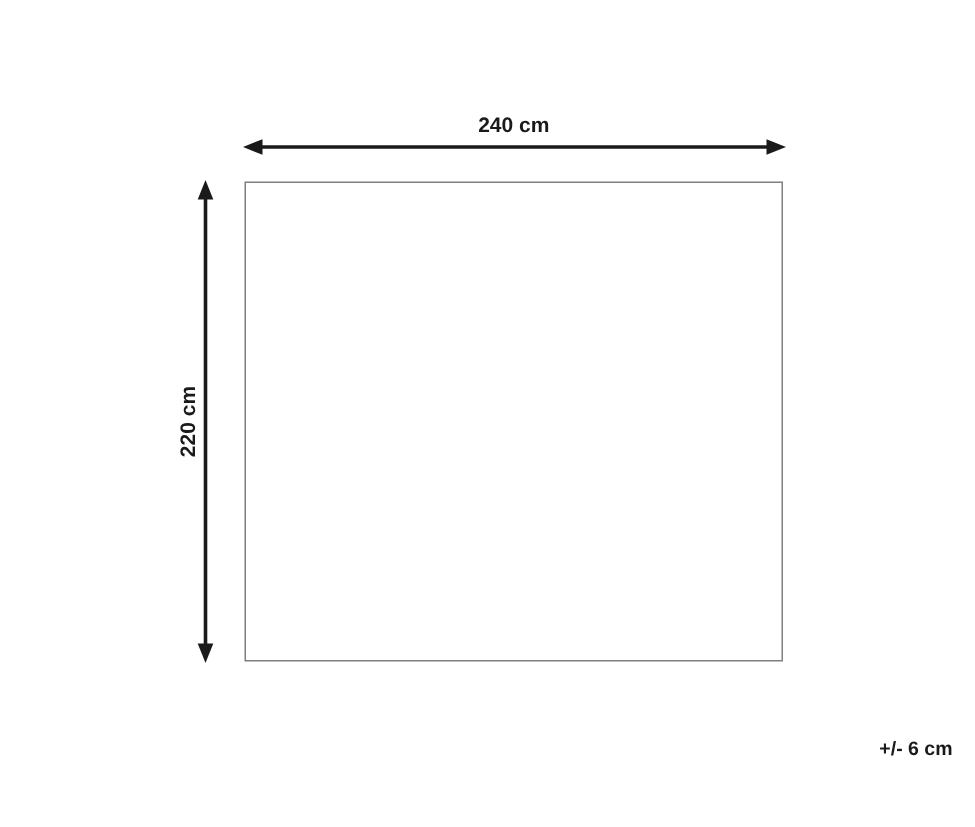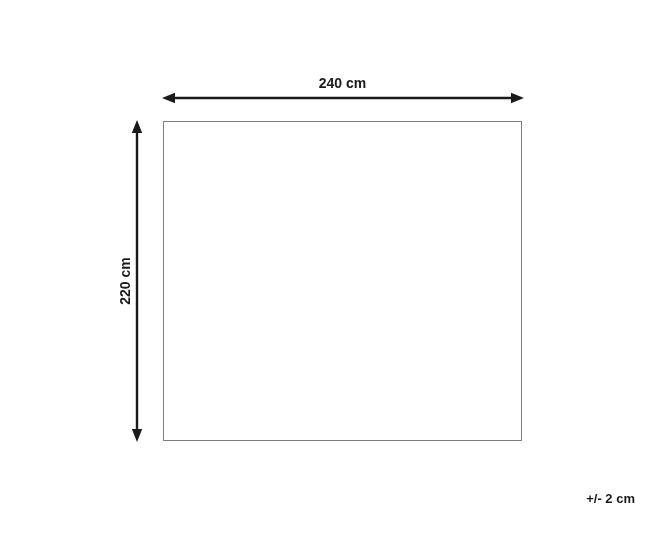--- a/index.html
+++ b/index.html
@@ -98,15 +98,15 @@
   <svg class="arrow-svg v" viewBox="0 0 16 322" xmlns="http://www.w3.org/2000/svg" aria-hidden="true">
     <line class="arrow-line" x1="8" y1="11" x2="8" y2="311"></line>
     <polygon class="arrow-head" points="8,0 2.8,13 13.2,13"></polygon>
     <polygon class="arrow-head" points="8,322 2.8,309 13.2,309"></polygon>
   </svg>
 
   <div class="dim-label width">240 cm</div>
 
   <div class="dim-label height">220 cm</div>
 
-  <div class="tolerance-label">+/- 2 cm</div>
+  <div class="tolerance-label">+/- 6 cm</div>
 
 </div>
 
 </body></html>

